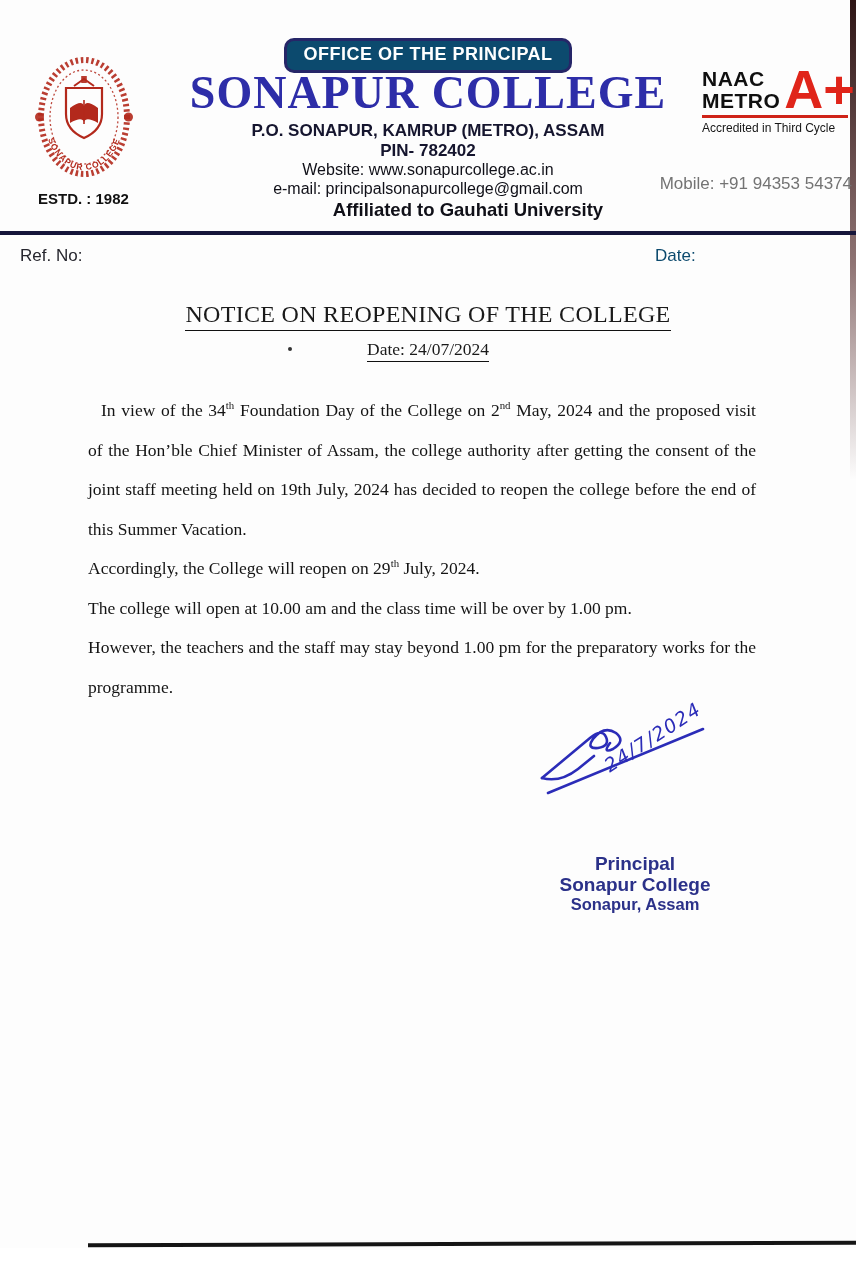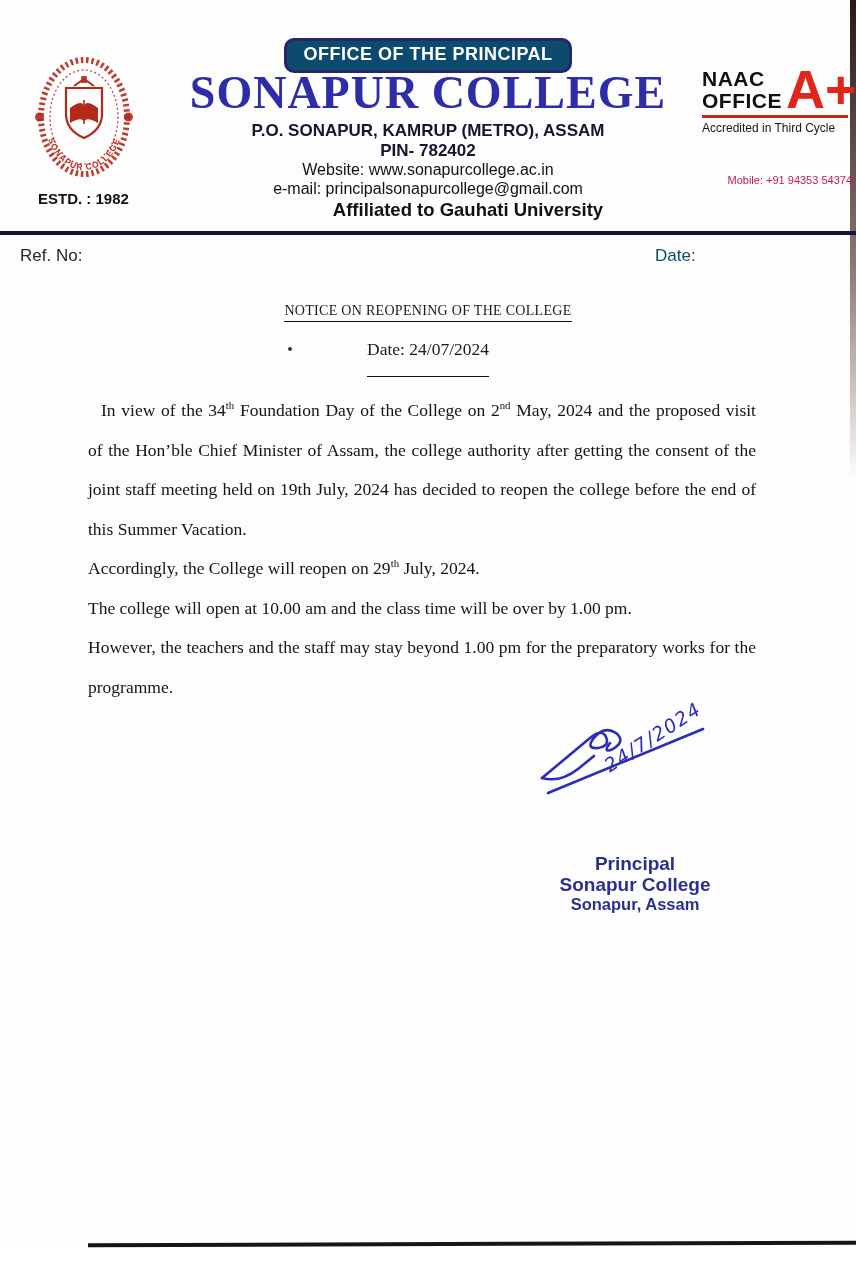--- a/index.html
+++ b/index.html
@@ -19,35 +19,35 @@
   .estd{position:absolute;left:38px;top:190px;font-family:"Liberation Sans",sans-serif;
         font-weight:bold;font-size:15px;color:#111;}
   .seal{position:absolute;left:34px;top:54px;}
   .naac{position:absolute;left:702px;top:66px;width:152px;font-family:"Liberation Sans",sans-serif;}
   .naac-row{display:flex;align-items:flex-end;}
   .naac-words{font-weight:bold;font-size:21px;line-height:22px;color:#101010;letter-spacing:.5px;}
   .naac-grade{font-weight:bold;font-size:54px;line-height:46px;color:#e0251a;margin-left:4px;}
   .naac-rule{height:3px;background:#cf2318;width:146px;margin-top:3px;}
   .naac-accred{font-size:12px;font-weight:500;color:#161616;margin-top:3px;white-space:nowrap;}
   .mobile{position:absolute;left:652px;top:174px;width:200px;text-align:right;
-          font-family:"Liberation Sans",sans-serif;font-size:11px;color:#be185d;}
+          font-family:"Liberation Sans",sans-serif;font-size:17px;color:#737373;}
   .divider{position:absolute;left:0;top:231px;width:856px;height:4px;background:#15153a;}
   .edge-strip{position:absolute;right:0;top:0;width:6px;height:480px;
               background:linear-gradient(to bottom,rgba(35,8,8,.95),rgba(70,25,25,.6) 55%,rgba(90,40,40,0));}
   
   .ref-label{position:absolute;left:20px;top:246px;font-family:"Liberation Sans",sans-serif;
              font-size:17px;color:#26262e;}
   .date-label{position:absolute;left:655px;top:246px;font-family:"Liberation Sans",sans-serif;
               font-size:17px;color:#0c4a6e;}
   
   .notice-title{position:absolute;left:0;top:301px;width:856px;text-align:center;}
-  .notice-title span{display:inline-block;font-size:14px;letter-spacing:.3px;
+  .notice-title span{display:inline-block;font-size:24px;letter-spacing:.3px;
                      border-bottom:1.6px solid #111;padding-bottom:2px;}
   .notice-date{position:absolute;left:0;top:339px;width:856px;text-align:center;}
-  .notice-date span{display:inline-block;font-size:17.5px;border-bottom:1.4px solid #111;padding-bottom:16px;}
+  .notice-date span{display:inline-block;font-size:17.5px;border-bottom:1.4px solid #111;padding-bottom:1px;}
   .speck{position:absolute;left:288px;top:347px;width:4px;height:4px;border-radius:50%;background:#333;}
   .body-text{position:absolute;left:88px;top:391px;width:668px;font-size:17.5px;line-height:39.5px;color:#141414;}
   .jline{text-align:justify;text-align-last:justify;}
   .indent{padding-left:13px;}
   sup{font-size:.62em;vertical-align:super;line-height:0;}
   .b{font-weight:normal;}
   
   .sig-svg{position:absolute;left:520px;top:712px;}
   .sig-date{position:absolute;left:606px;top:756px;transform:rotate(-33deg);transform-origin:0 50%;
             font-family:"DejaVu Sans",sans-serif;font-style:italic;font-size:19px;
@@ -96,21 +96,21 @@
   <div class="hdr-center addr" style="top:121px;">P.O. SONAPUR, KAMRUP (METRO), ASSAM</div>
   <div class="hdr-center pin" style="top:141px;">PIN- 782402</div>
   <div class="hdr-center webmail" style="top:161px;">Website: www.sonapurcollege.ac.in</div>
   <div class="hdr-center webmail" style="top:180px;text-align:center;">e-mail: principalsonapurcollege@gmail.com</div>
   <div class="hdr-center affil" style="top:199px;padding-left:40px;">Affiliated to Gauhati University</div>
 
   <div class="naac">
     <div class="naac-row">
       <div class="naac-words">
         <div>NAAC</div>
-        <div>OFFICE</div>
+        <div>METRO</div>
       </div>
       <div class="naac-grade">A+</div>
     </div>
     <div class="naac-rule"></div>
     <div class="naac-accred">Accredited in Third Cycle</div>
   </div>
   <div class="mobile">Mobile: +91 94353 54374</div>
 
   <div class="divider"></div>
 

